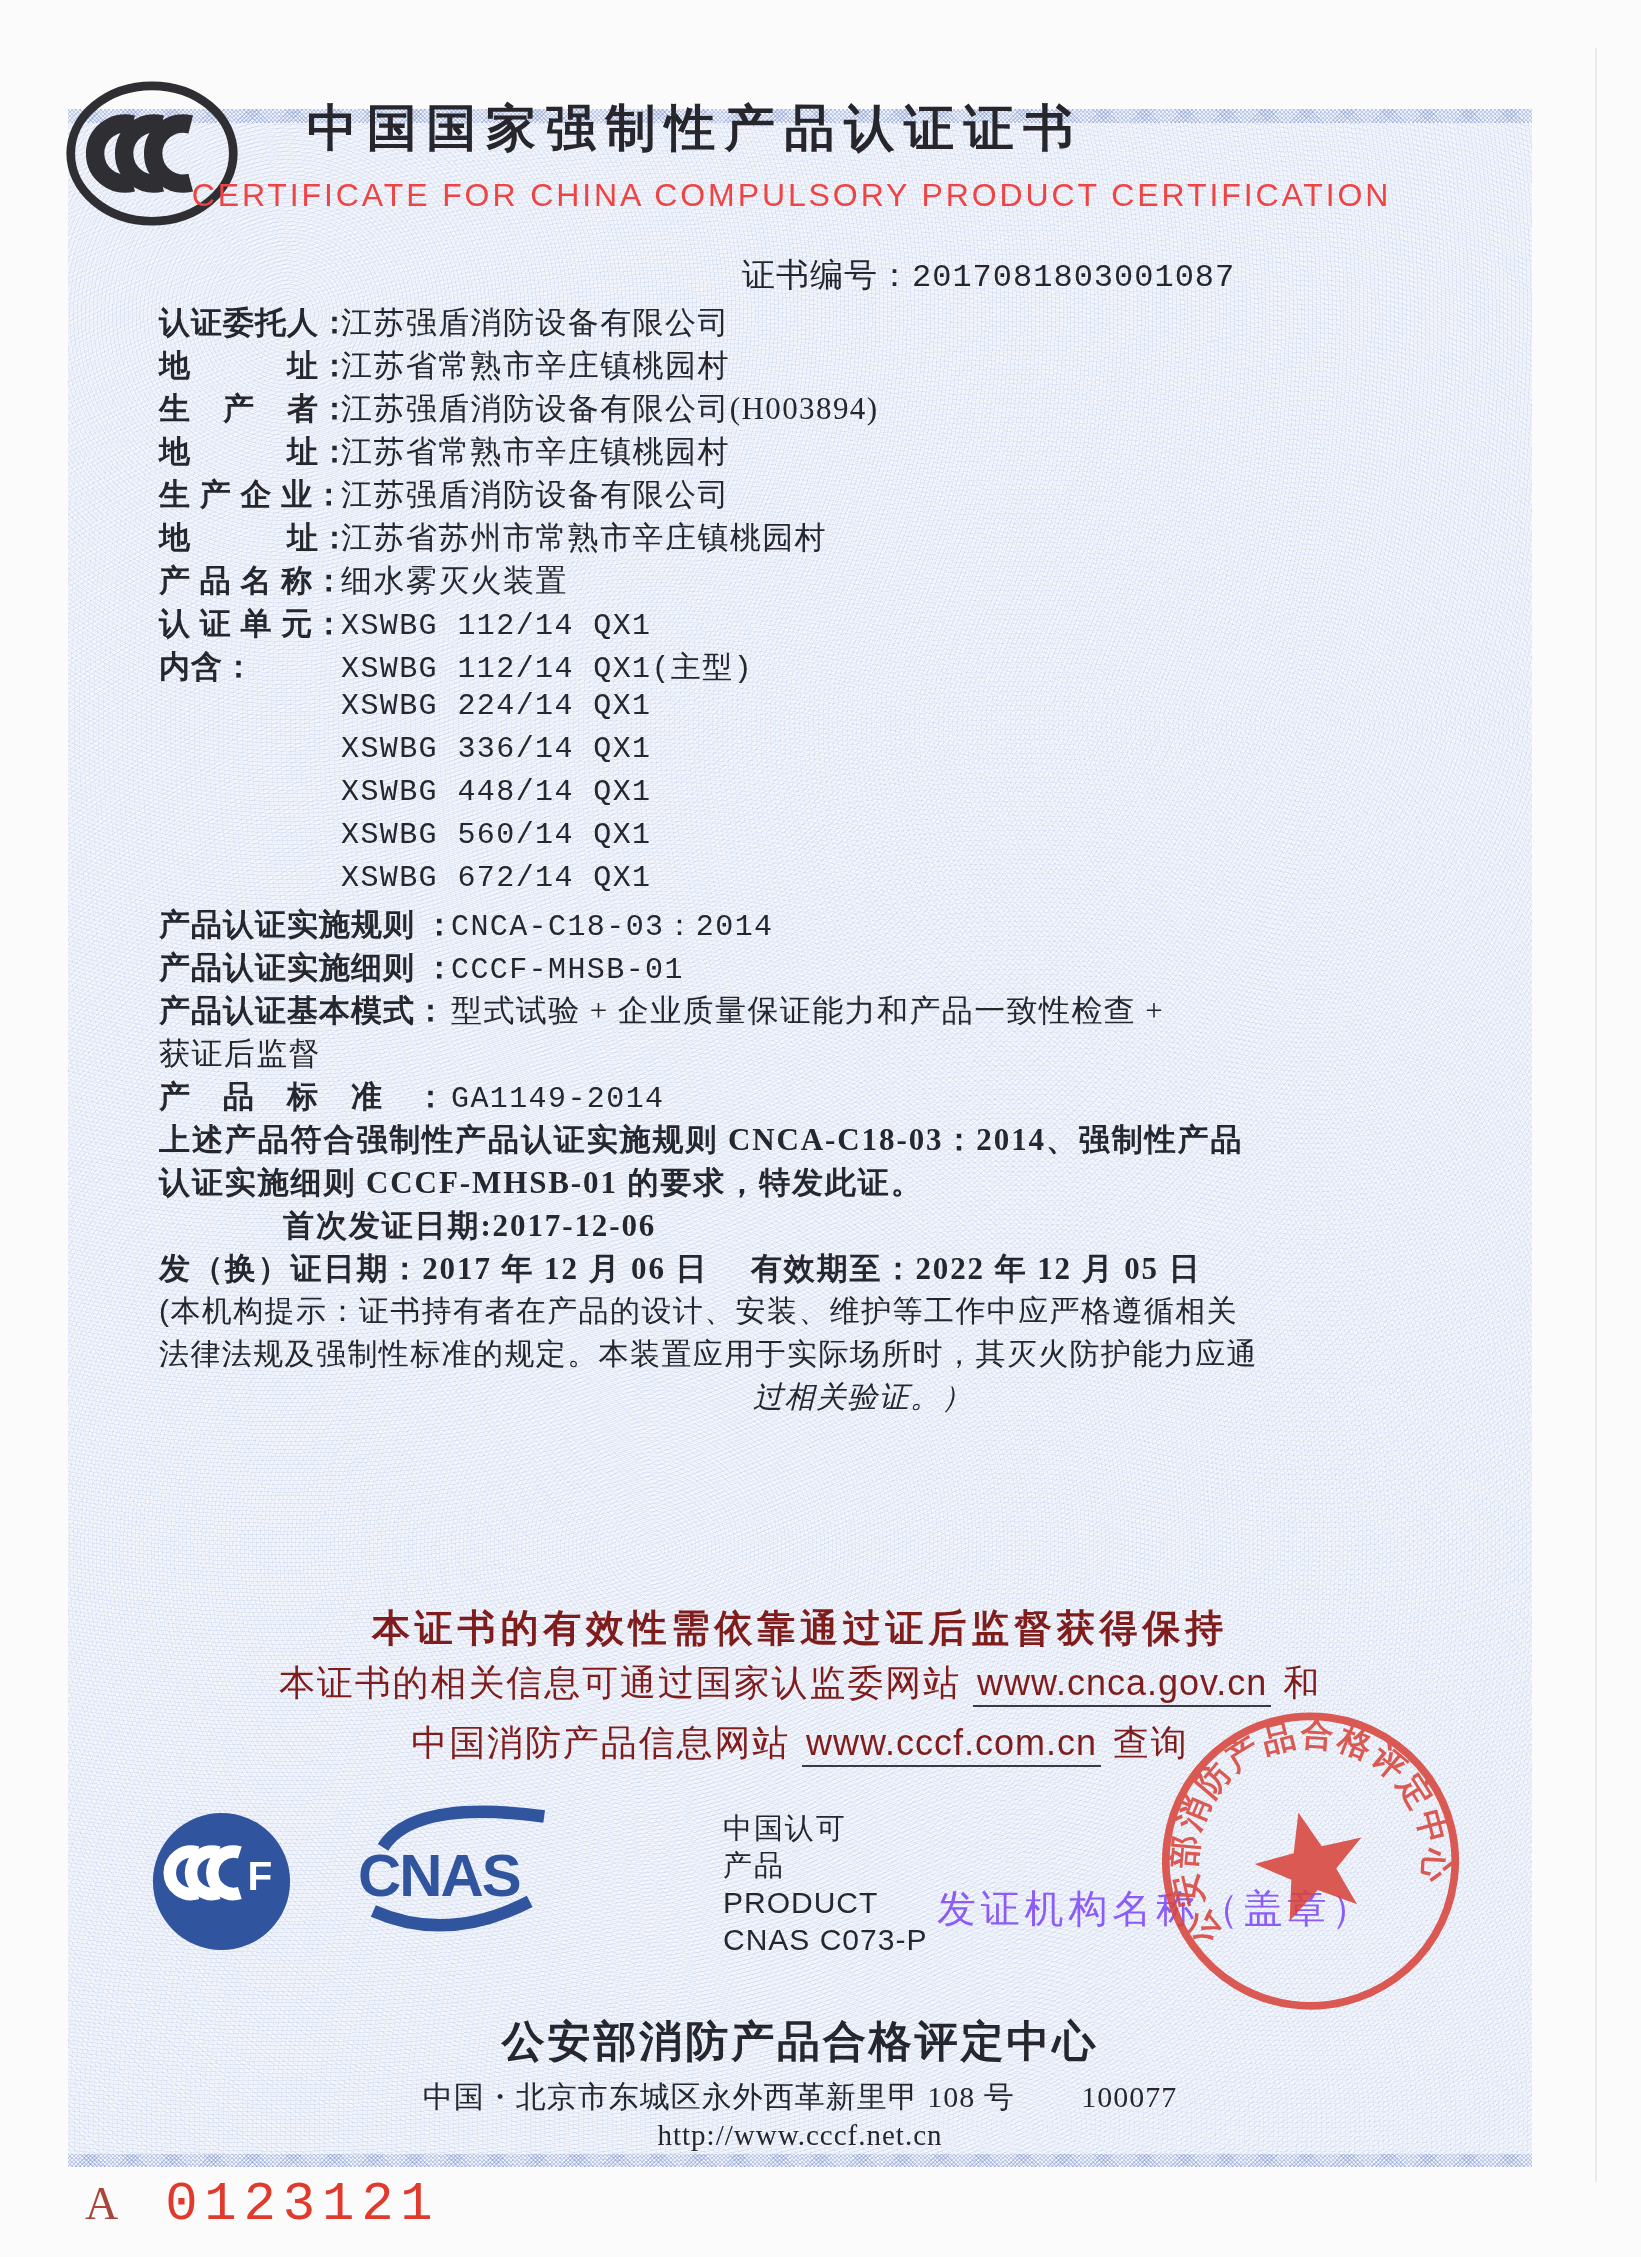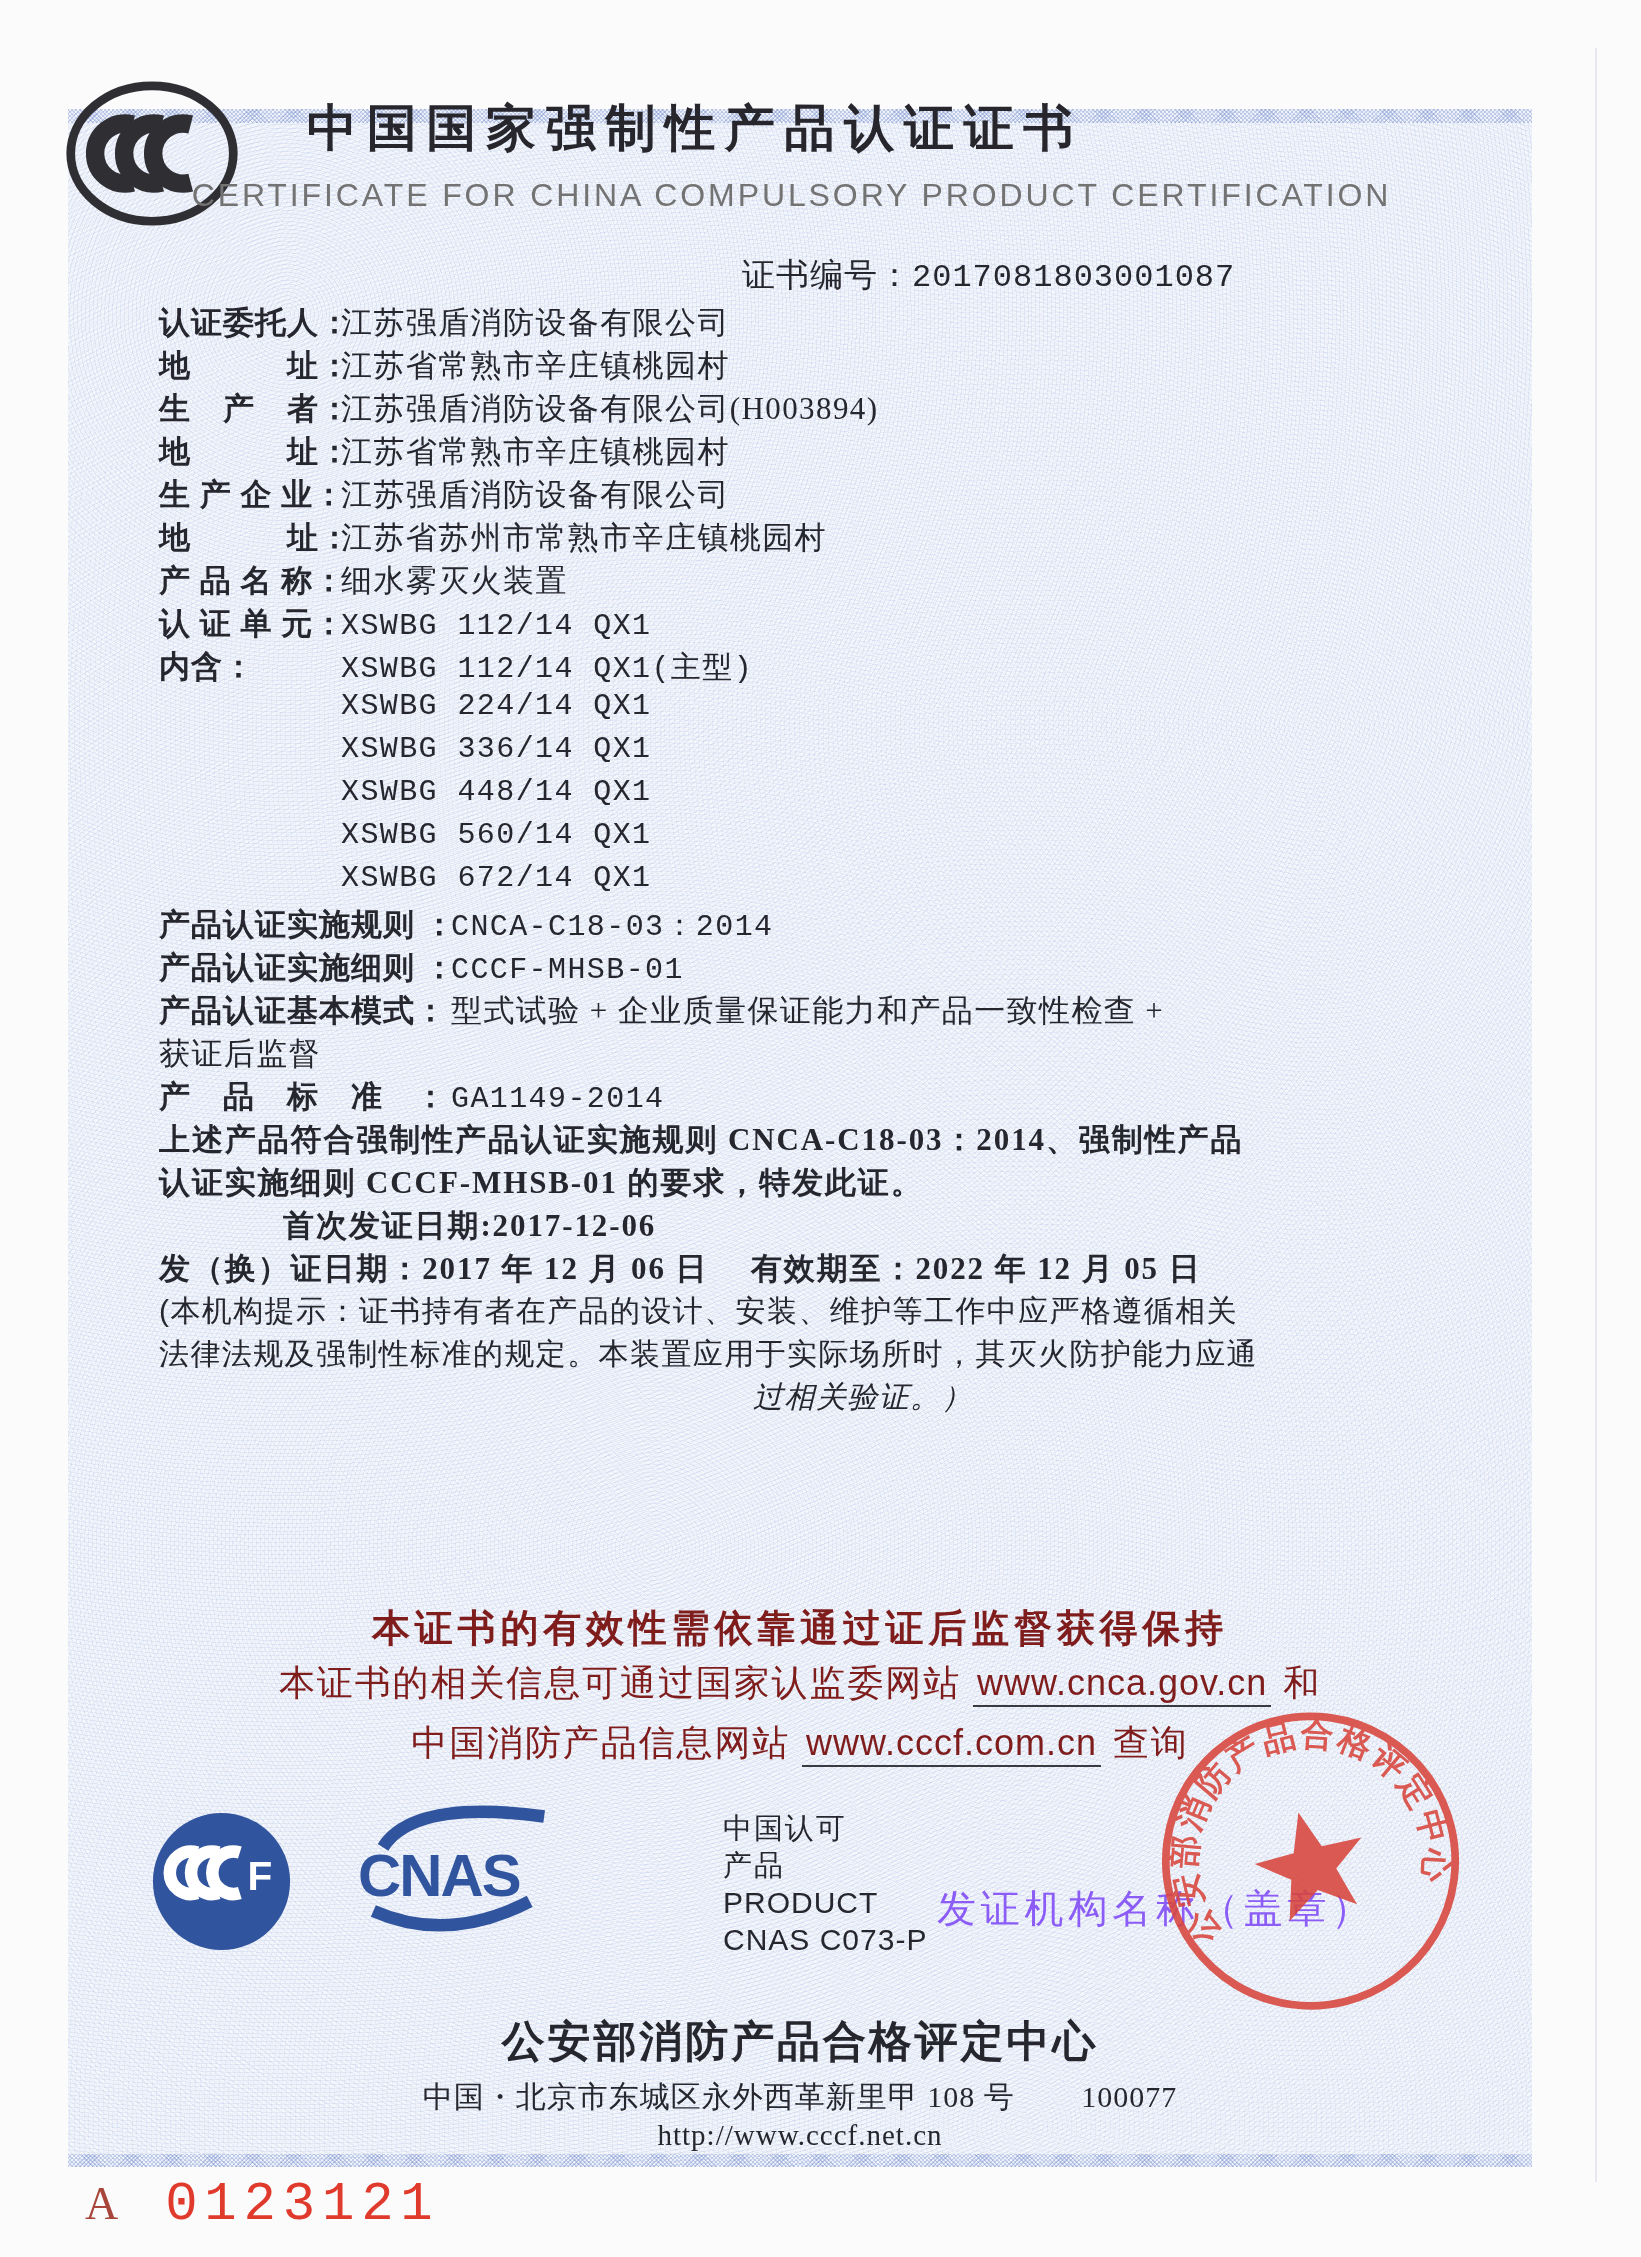--- a/index.html
+++ b/index.html
@@ -32,21 +32,21 @@
 
   
   .ccc-logo{position:absolute;left:63px;top:79px;}
   .title-cn{
     position:absolute;left:241px;top:95px;width:908px;text-align:center;
     font-size:50px;font-weight:bold;letter-spacing:9.7px;color:#26262c;white-space:nowrap;
   }
   .title-en{
     position:absolute;left:164px;top:177px;width:1255px;text-align:center;
     font-family:"Liberation Sans","DejaVu Sans",sans-serif;
-    font-size:32px;letter-spacing:2.9px;color:#737373;white-space:nowrap;
+    font-size:32px;letter-spacing:2.9px;color:#ef4444;white-space:nowrap;
   }
   .cert-no{
     position:absolute;left:742px;top:253px;font-size:33px;letter-spacing:1px;white-space:nowrap;
   }
   .cert-no .num{font-family:"Liberation Mono","DejaVu Sans Mono",monospace;font-size:32px;}
 
   
   .fields{position:absolute;left:159px;top:302px;width:1226px;}
   .frow{display:flex;align-items:baseline;height:43px;font-size:31px;white-space:nowrap;}
   .frow .lbl{display:inline-block;width:182px;font-weight:bold;flex:none;letter-spacing:1px;}

